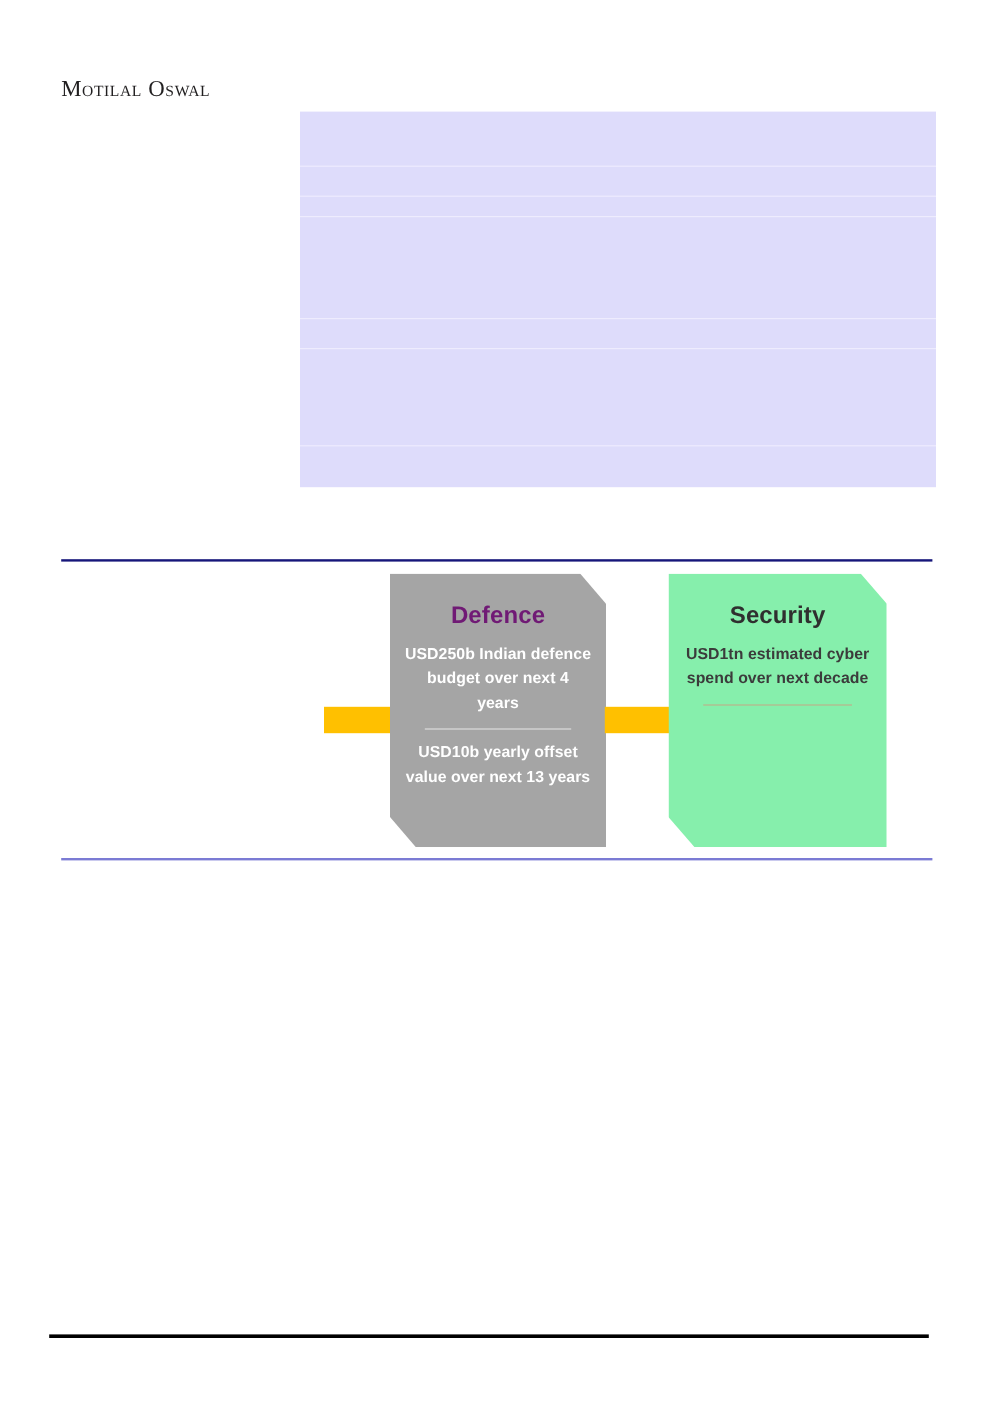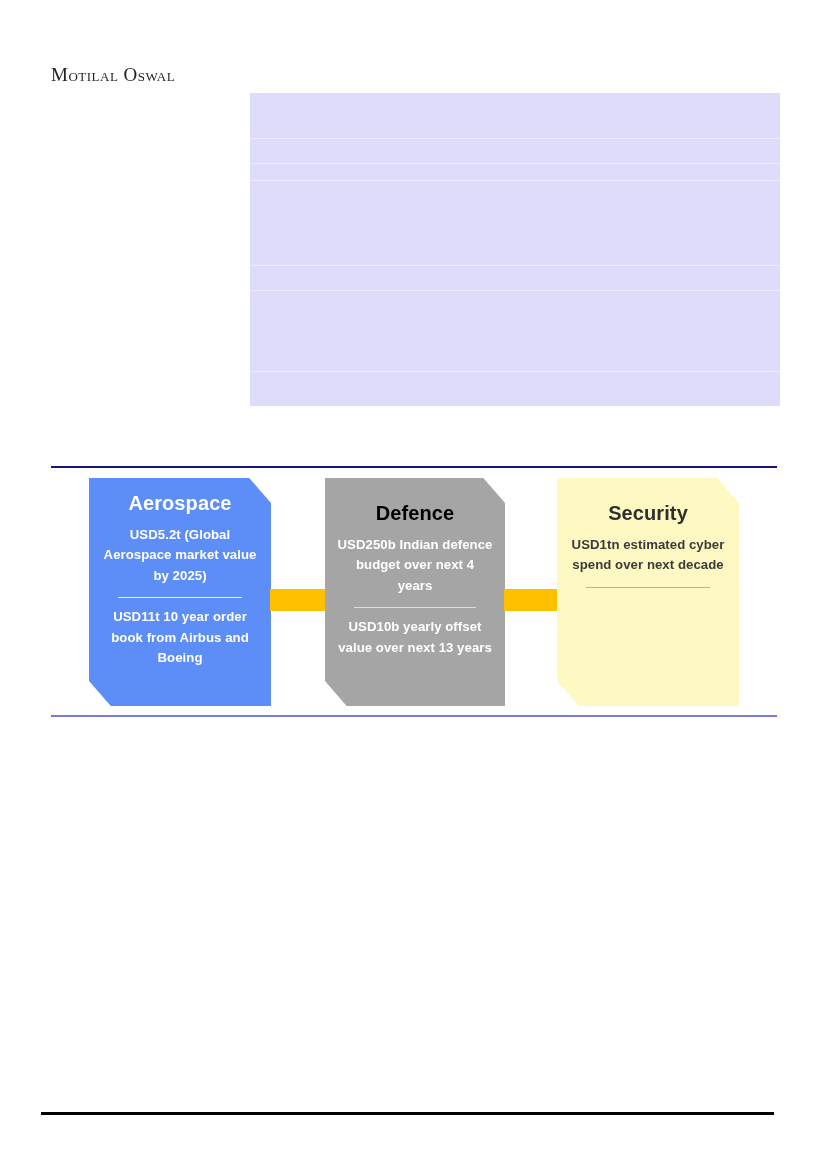--- a/index.html
+++ b/index.html
@@ -124,28 +124,28 @@
   .chev-aerospace .sep { background: #eaf0fe; }
 
   
   .chev-defence {
     left: 325px;
     width: 180px;
     background: #a5a5a5;
     color: #ffffff;
     padding-top: 24px;
   }
-  .chev-defence .title { color: #000000; }
+  .chev-defence .title { color: #701a75; }
   .chev-defence .sep { background: #dcdcdc; }
 
   
   .chev-security {
     left: 557px;
     width: 182px;
-    background: #fef9c3;
+    background: #86efac;
     color: #3b3b3b;
     padding-top: 24px;
   }
   .chev-security .title { color: #2f2f2f; }
   .chev-security .sep { background: #b9b48b; }
 
   .connector {
     position: absolute;
     top: 123px;
     height: 22px;
@@ -166,26 +166,20 @@
   <div class="rule" style="top:172px"></div>
   <div class="rule" style="top:197px"></div>
   <div class="rule" style="top:278px"></div>
 </div>
 
 <div class="rule-top"></div>
 <div class="rule-bottom"></div>
 
 <div class="diagram">
 
-  <div class="chev chev-aerospace">
-    <div class="title">Aerospace</div>
-    <div class="fact">USD5.2t (Global Aerospace market value by 2025)</div>
-    <div class="sep"></div>
-    <div class="fact">USD11t 10 year order book from Airbus and Boeing</div>
-  </div>
 
   <div class="connector connector-1"></div>
 
   <div class="chev chev-defence">
     <div class="title">Defence</div>
     <div class="fact">USD250b Indian defence budget over next 4 years</div>
     <div class="sep"></div>
     <div class="fact">USD10b yearly offset value over next 13 years</div>
   </div>
 

